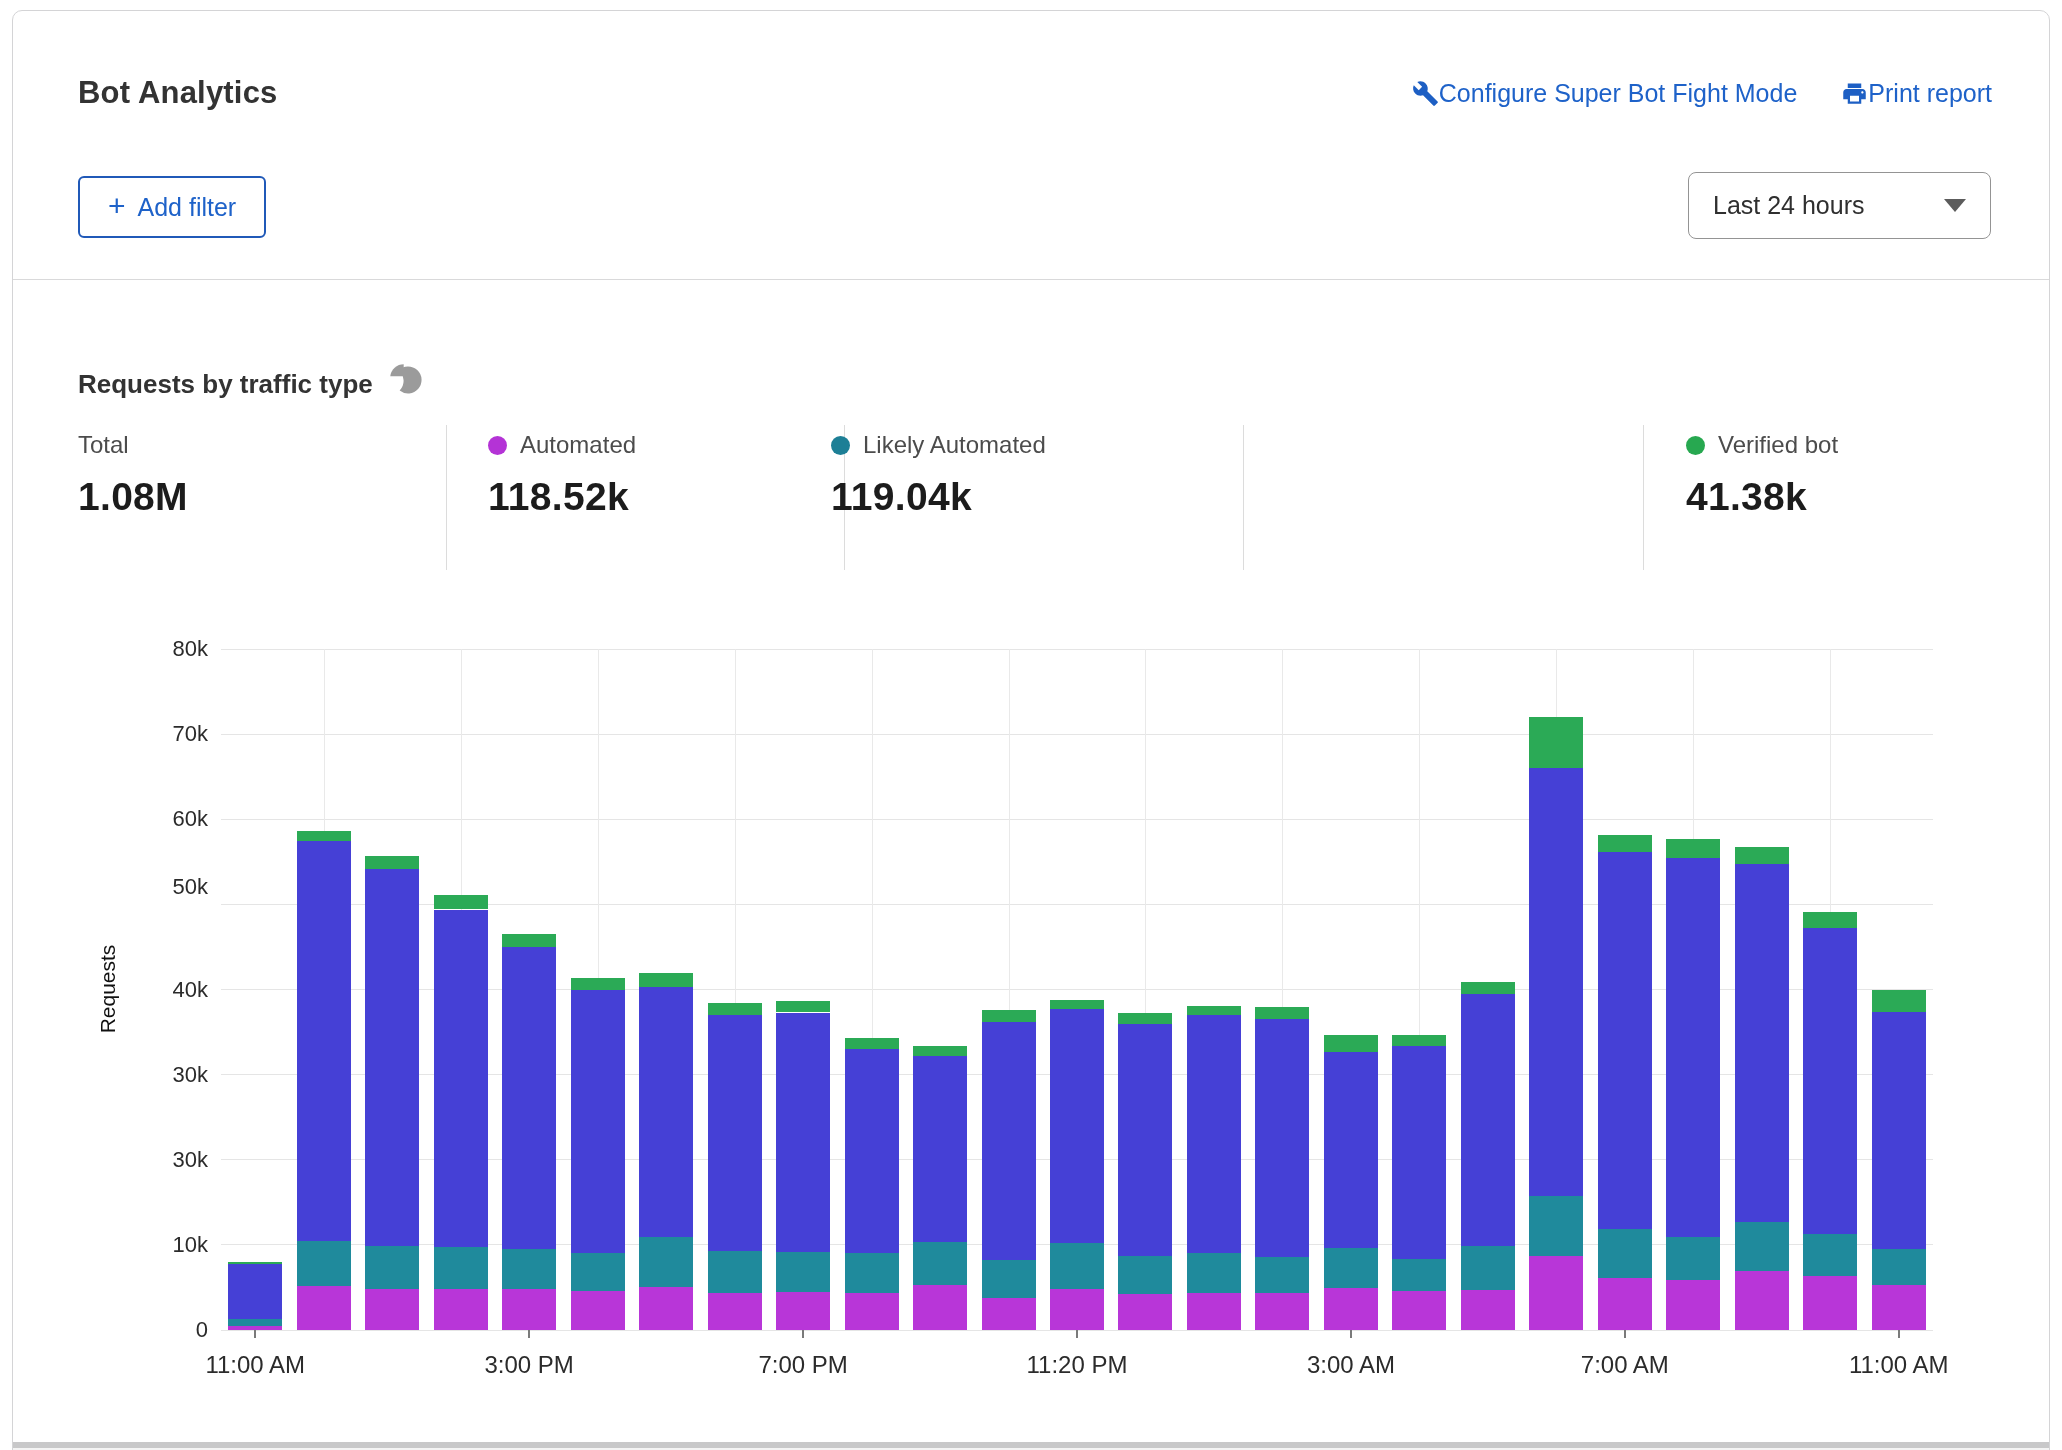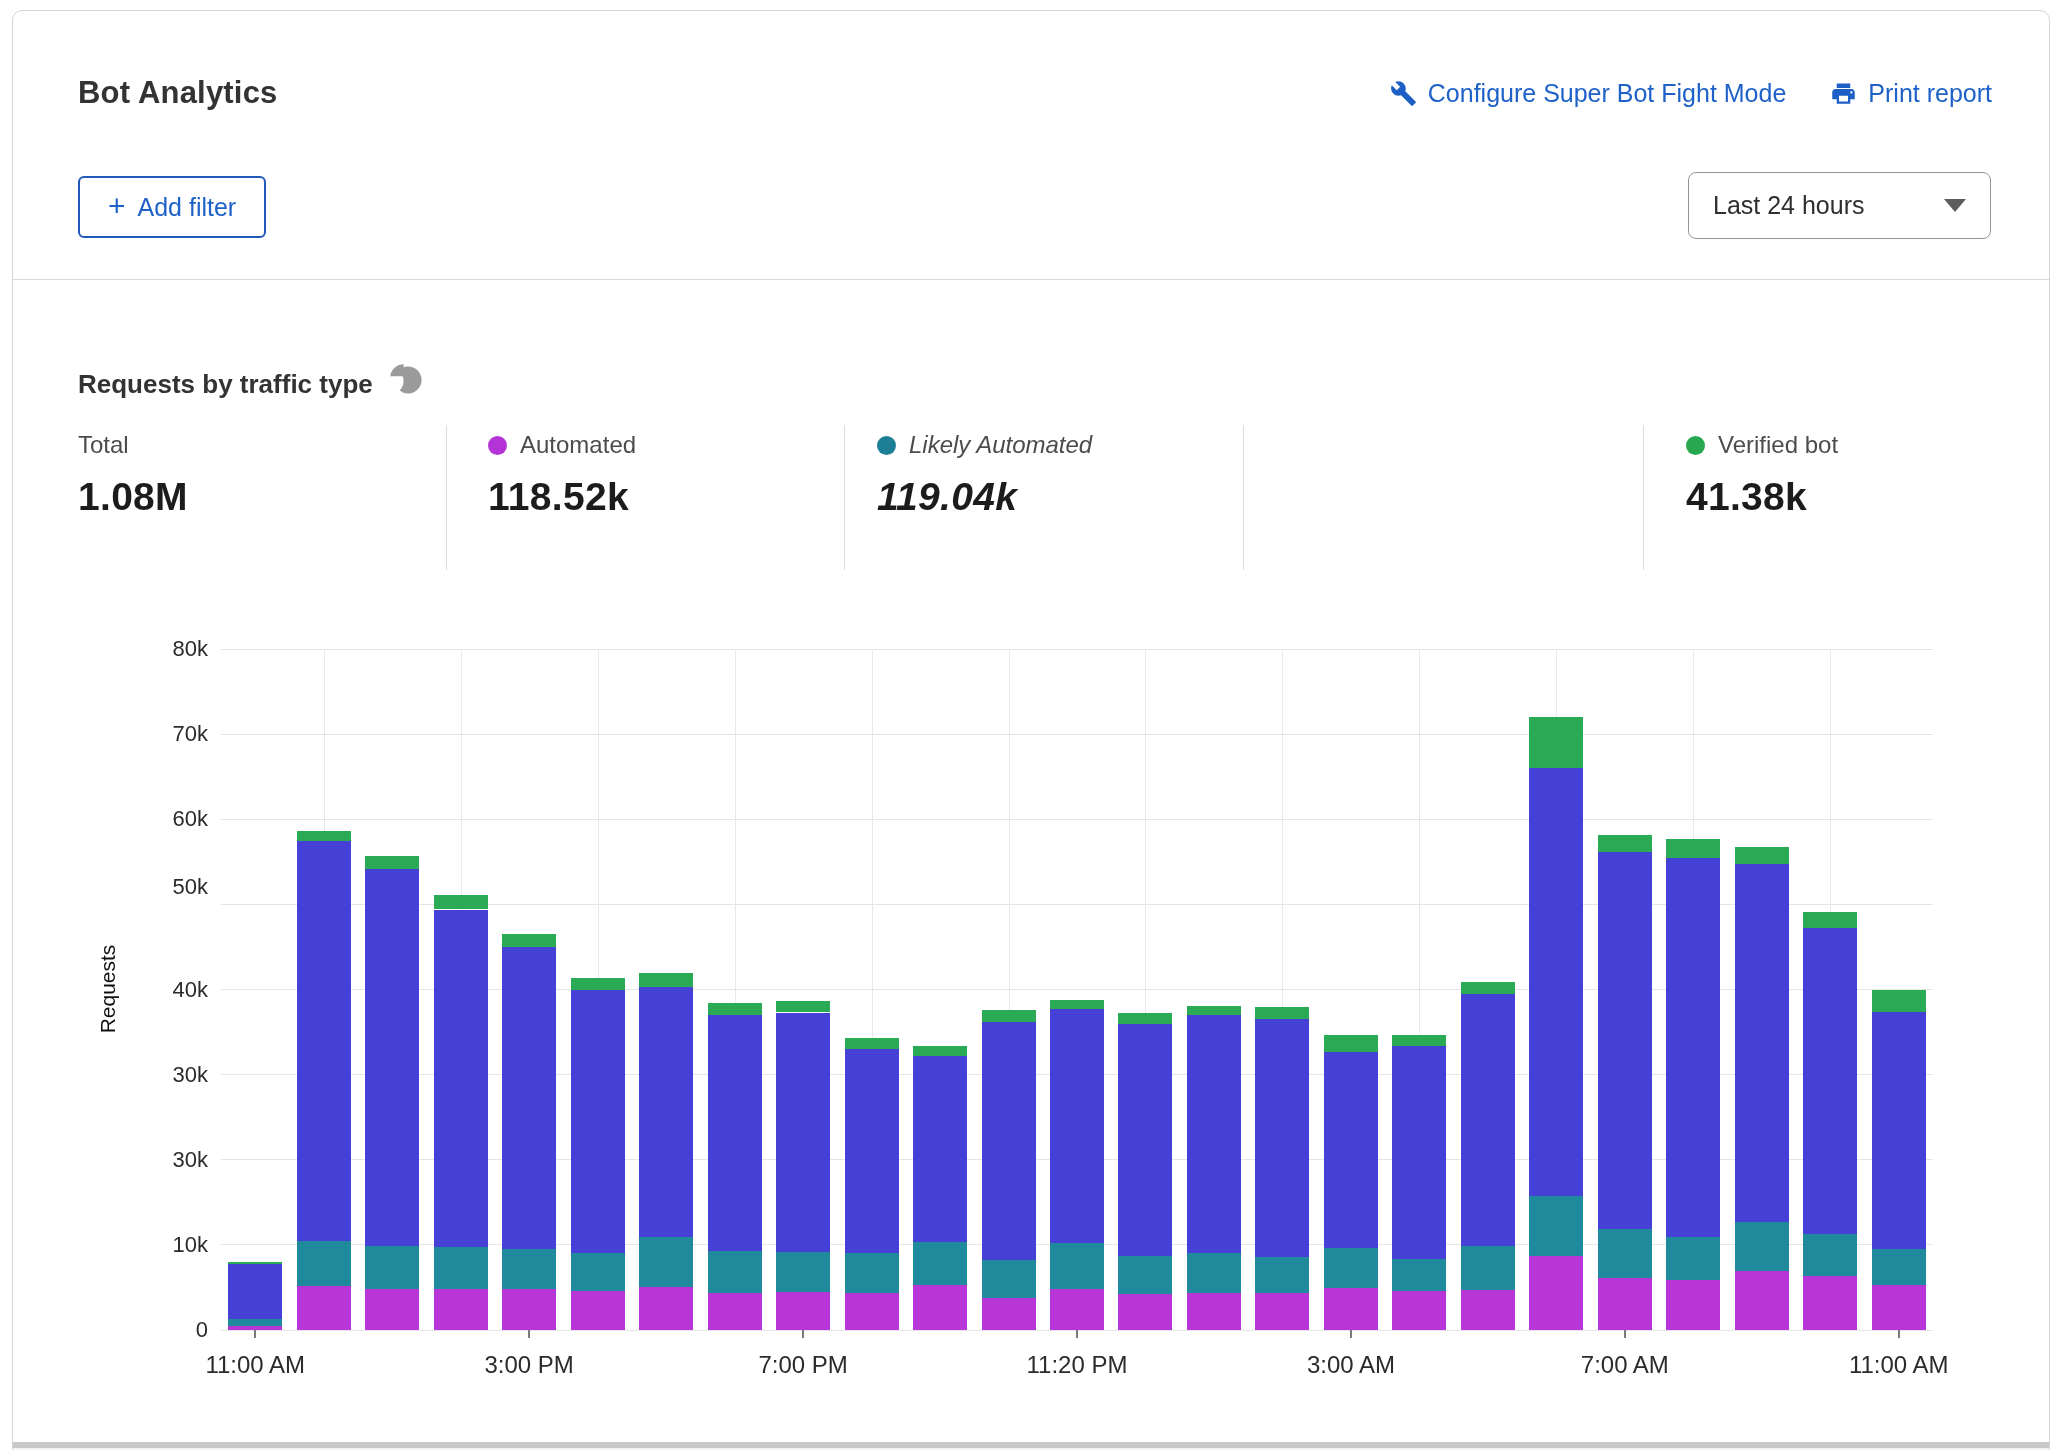--- a/index.html
+++ b/index.html
@@ -14,21 +14,21 @@
     overflow:hidden;box-sizing:border-box;
   }
   
   .page-title{
     position:absolute;left:65px;top:64px;
     font-size:31px;font-weight:700;color:#333333;letter-spacing:.2px;
   }
   .header-links{
     position:absolute;right:57px;top:68px;display:flex;align-items:center;gap:44px;
   }
-  .hlink{display:flex;align-items:center;gap:11px;color:#1e62c9;font-size:25px;
+  .hlink{display:flex;align-items:center;color:#1e62c9;font-size:25px;
     cursor:pointer;text-decoration:none;}
   .hlink svg{display:block;}
   .add-filter{
     position:absolute;left:65px;top:165px;height:62px;box-sizing:border-box;
     display:inline-flex;align-items:center;gap:12px;padding:0 28px;
     border:2px solid #2059b8;border-radius:6px;background:#fff;
     color:#1e62c9;font-size:25px;cursor:pointer;
   }
   .add-filter .plus{font-size:30px;font-weight:400;line-height:1;margin-top:-3px;color:#1e62c9;}
   .range-select{
@@ -131,21 +131,21 @@
 
   <div class="stat" style="left:475px;">
     <div class="lab">
       <span class="dot" title="Automated" style="background: rgb(180, 51, 214);"></span>
       <span>Automated</span>
     </div>
     <div class="val">118.52k</div>
   </div>
   <div class="stat-div" style="left:831px;"></div>
 
-  <div class="stat" style="left:864px;font-style:italic;">
+  <div class="stat" style="left:818px;">
     <div class="lab">
       <span class="dot" style="background: rgb(29, 127, 150);"></span>
       <span>Likely Automated</span>
     </div>
     <div class="val">119.04k</div>
   </div>
   <div class="stat-div" style="left:1230px;"></div>
 
   <div class="stat-div" style="left:1630px;"></div>
 

